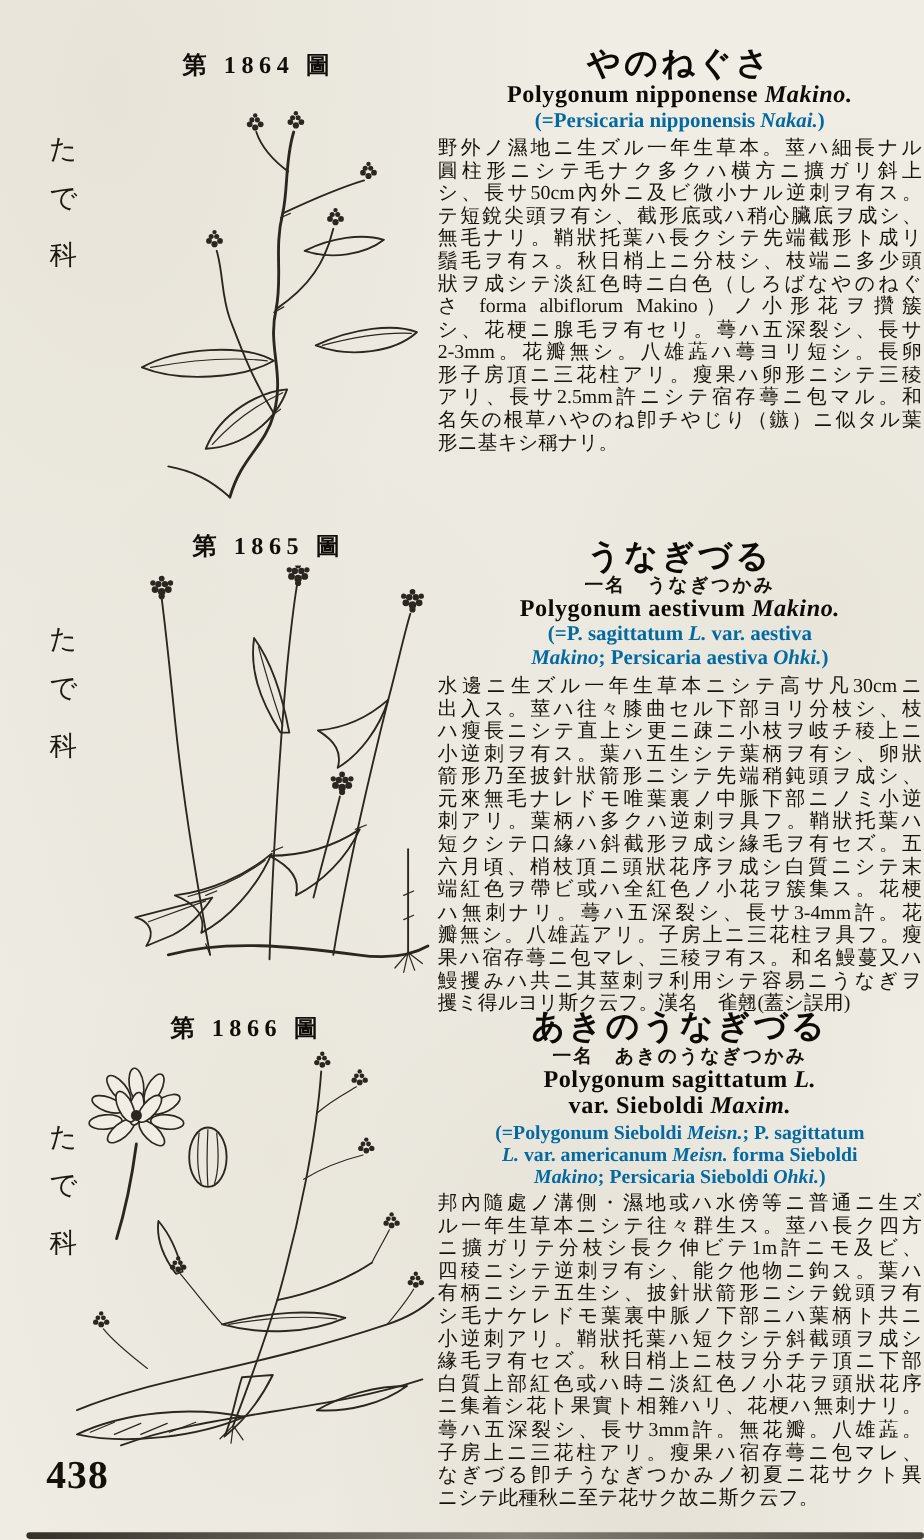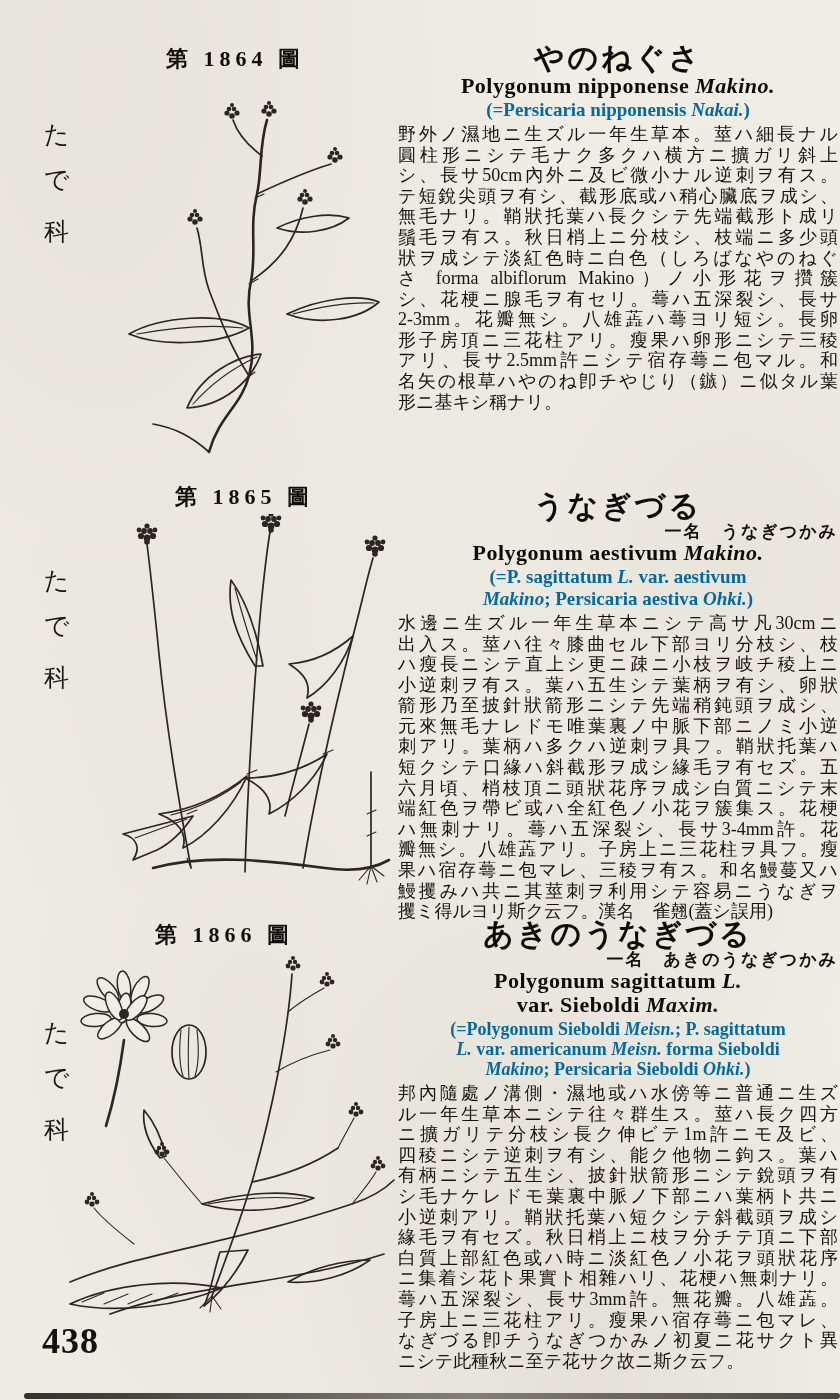--- a/index.html
+++ b/index.html
@@ -26,21 +26,21 @@
     text-align:center;font-size:22px;font-weight:bold;letter-spacing:5px;
     color:#120f0a;margin-bottom:2px;white-space:nowrap;
   }
   .figure svg{display:block;margin:0 auto;}
   .entry{position:absolute;left:398px;width:440px;}
   .entry-title{
     text-align:center;font-size:30px;font-weight:bold;letter-spacing:3px;
     line-height:1.05;color:#0e0b07;white-space:nowrap;
   }
   .entry-alt{
-    text-align:right;font-size:17px;font-weight:bold;letter-spacing:2px;
+    text-align:center;font-size:17px;font-weight:bold;letter-spacing:2px;
     line-height:1.1;margin-top:1px;color:#14100a;
   }
   .entry-alt:empty{display:none;}
   .latin{
     text-align:center;font-size:22px;font-weight:bold;line-height:1.1;
     letter-spacing:.5px;color:#0e0b07;
   }
   .latin div{white-space:nowrap;}
   .synonym{
     text-align:center;font-size:19px;font-weight:bold;line-height:1.12;
@@ -249,21 +249,21 @@
       </div>
   </div>
 
   <div class="entry" style="top:490px">
     <div class="entry-title">うなぎづる</div>
     <div class="entry-alt">一名　うなぎつかみ</div>
     <div class="latin">
         <div><span>Polygonum aestivum </span><i>Makino.</i></div>
       </div>
     <div class="synonym">
-        <div><span>(=P. sagittatum </span><i>L.</i><span> var. aestivum</span></div>
+        <div><span>(=P. sagittatum </span><i>L.</i><span> var. aestiva</span></div>
         <div><i>Makino</i><span>; Persicaria aestiva </span><i>Ohki.</i><span>)</span></div>
       </div>
     <div class="entry-body">
         <div>水邊ニ生ズル一年生草本ニシテ高サ凡30cmニ</div>
         <div>出入ス。莖ハ往々膝曲セル下部ヨリ分枝シ、枝</div>
         <div>ハ瘦長ニシテ直上シ更ニ疎ニ小枝ヲ岐チ稜上ニ</div>
         <div>小逆刺ヲ有ス。葉ハ五生シテ葉柄ヲ有シ、卵狀</div>
         <div>箭形乃至披針狀箭形ニシテ先端稍鈍頭ヲ成シ、</div>
         <div>元來無毛ナレドモ唯葉裏ノ中脈下部ニノミ小逆</div>
         <div>刺アリ。葉柄ハ多クハ逆刺ヲ具フ。鞘狀托葉ハ</div>

